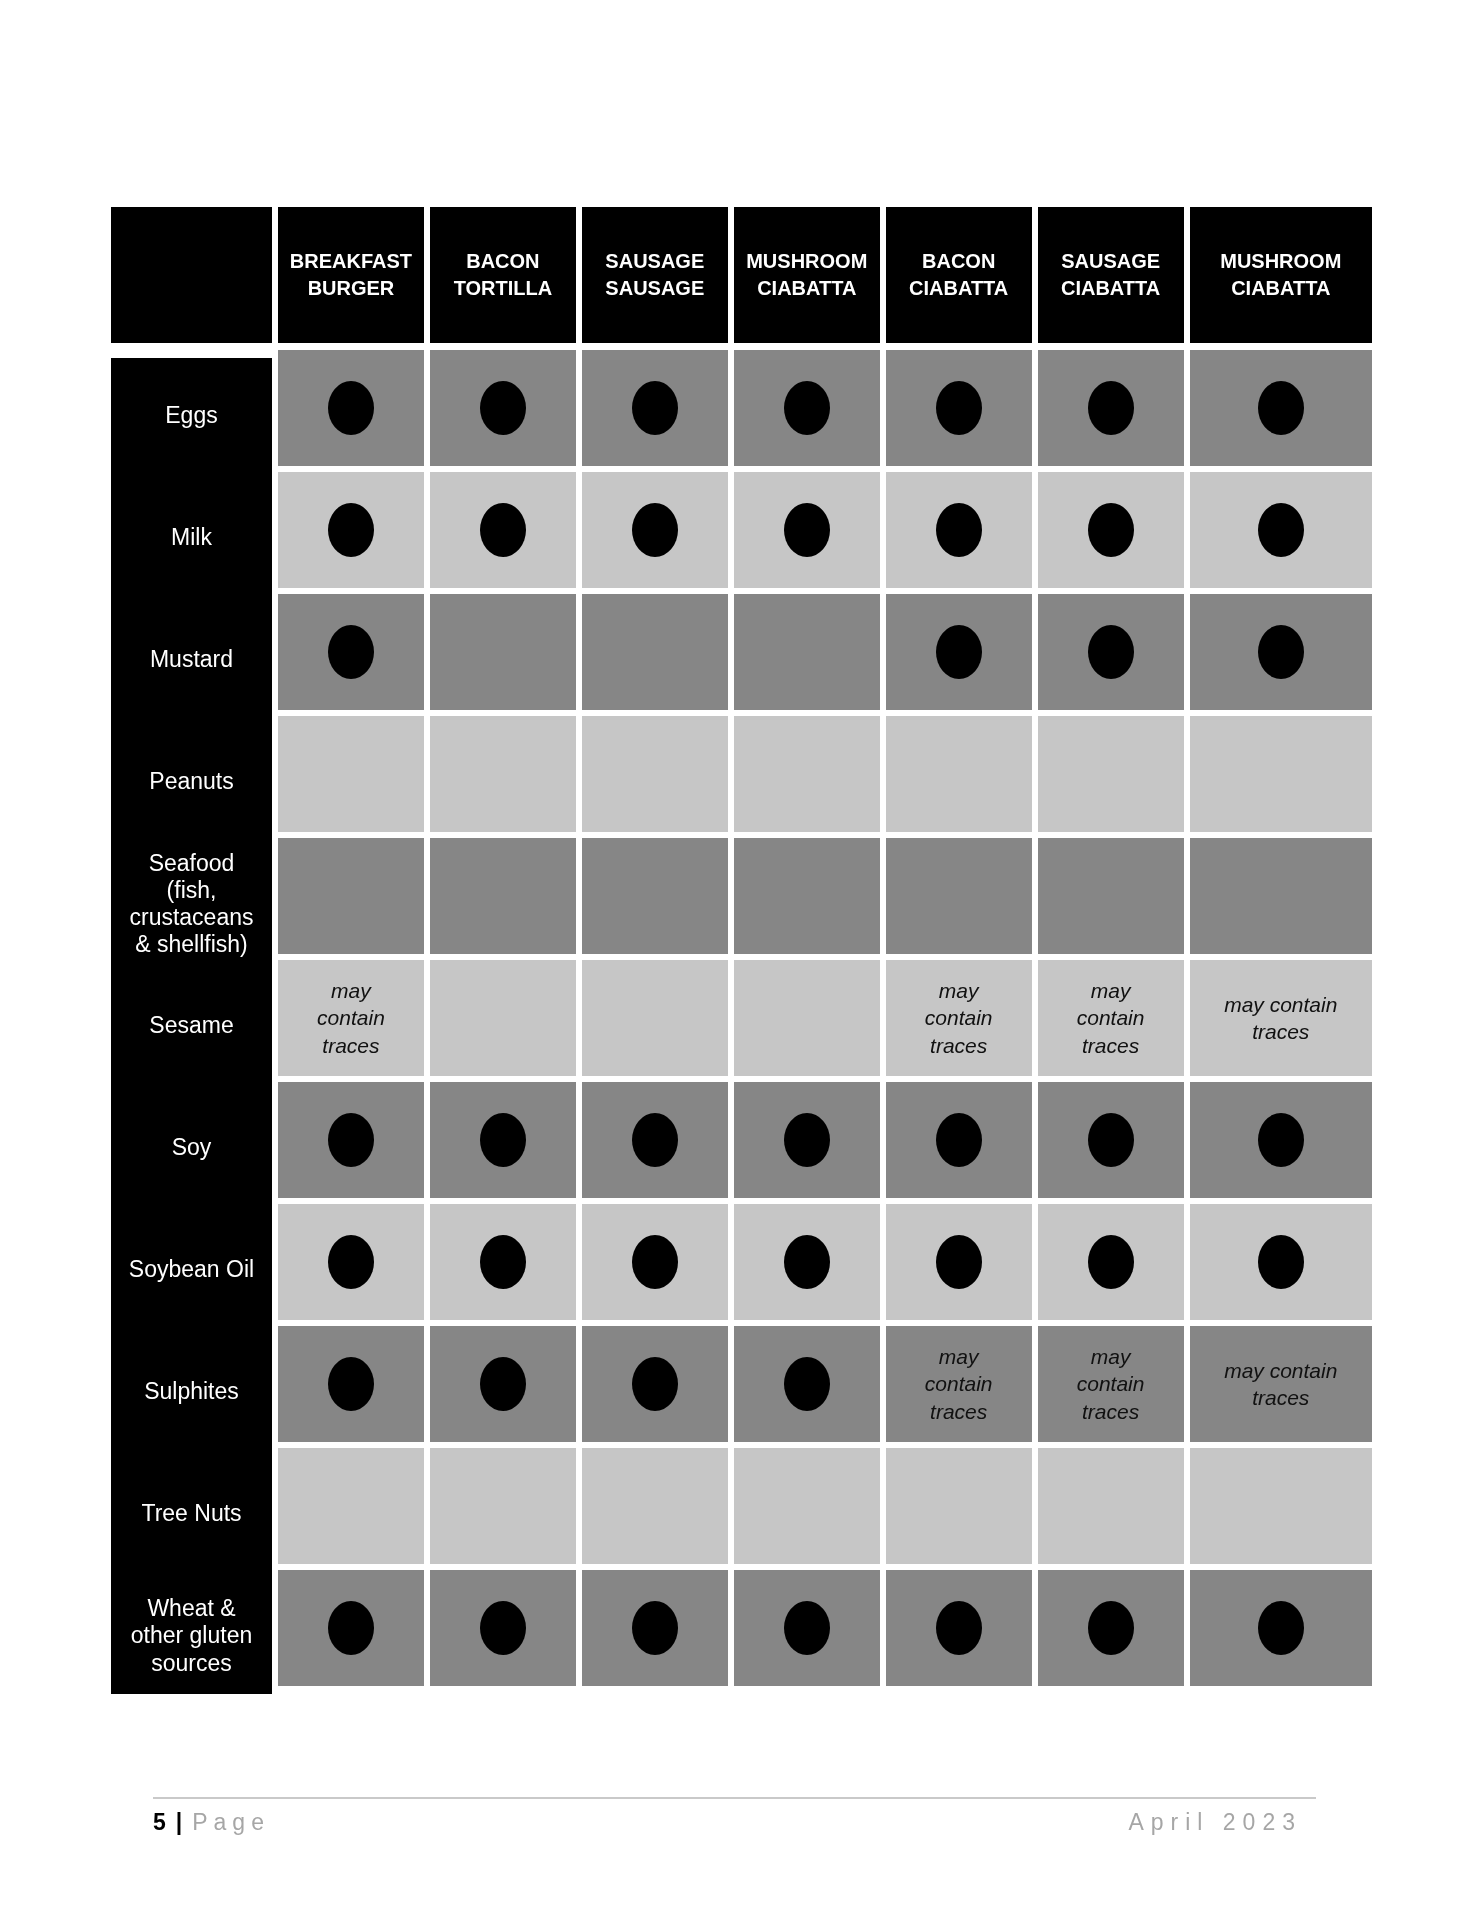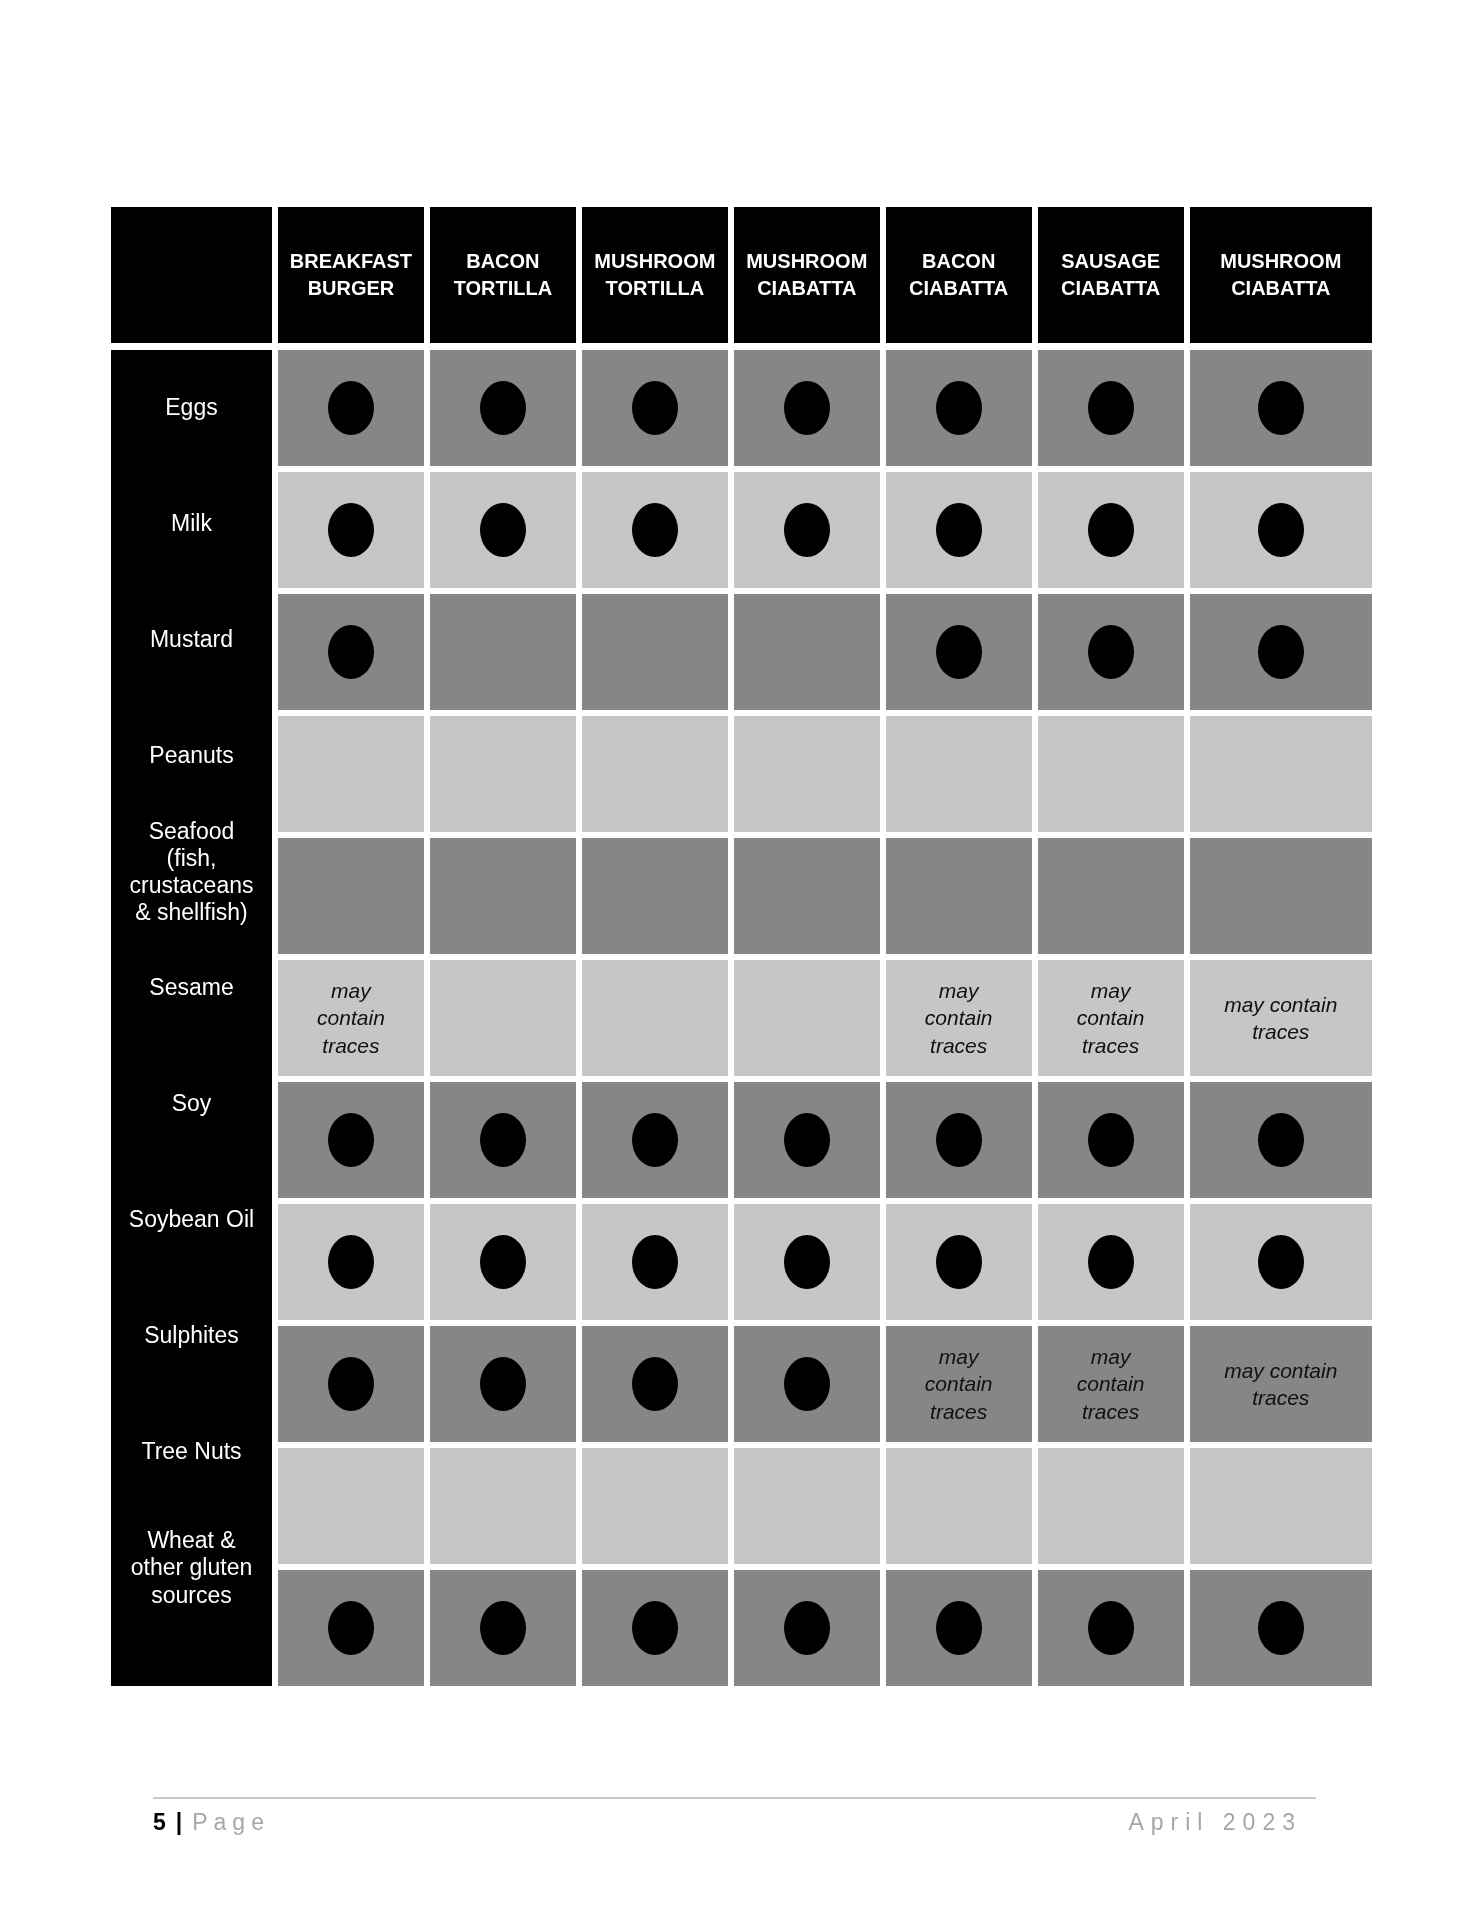--- a/index.html
+++ b/index.html
@@ -45,20 +45,22 @@
   .body-rows {
     display: flex;
     gap: 6px;
   }
   .label-col {
     flex: none;
     width: 161px;
     background: var(--header-bg, #000);
     display: flex;
     flex-direction: column;
+    gap: 6px;
+    margin-top: 8px;
   }
   .label-cell {
     height: 116px;
     color: #ffffff;
     font-size: 23px;
     line-height: 1.18;
     text-align: center;
     display: flex;
     align-items: center;
     justify-content: center;
@@ -129,21 +131,21 @@
 <body>
 
 <div class="page">
 
   <div class="table-wrap">
     <div class="header-row">
       <div class="corner-cell"></div>
 
     <div class="header-cell">BREAKFAST BURGER</div>
         <div class="header-cell">BACON TORTILLA</div>
-        <div class="header-cell">MUSHROOM TORTILLA</div>
+        <div class="header-cell">SAUSAGE SAUSAGE</div>
         <div class="header-cell">MUSHROOM CIABATTA</div>
         <div class="header-cell">BACON CIABATTA</div>
         <div class="header-cell">SAUSAGE CIABATTA</div>
         <div class="header-cell">MUSHROOM CIABATTA</div>
       </div>
     <div class="body-rows">
       <div class="label-col">
 
       <div class="label-cell">Eggs</div>
           <div class="label-cell">Milk</div>

